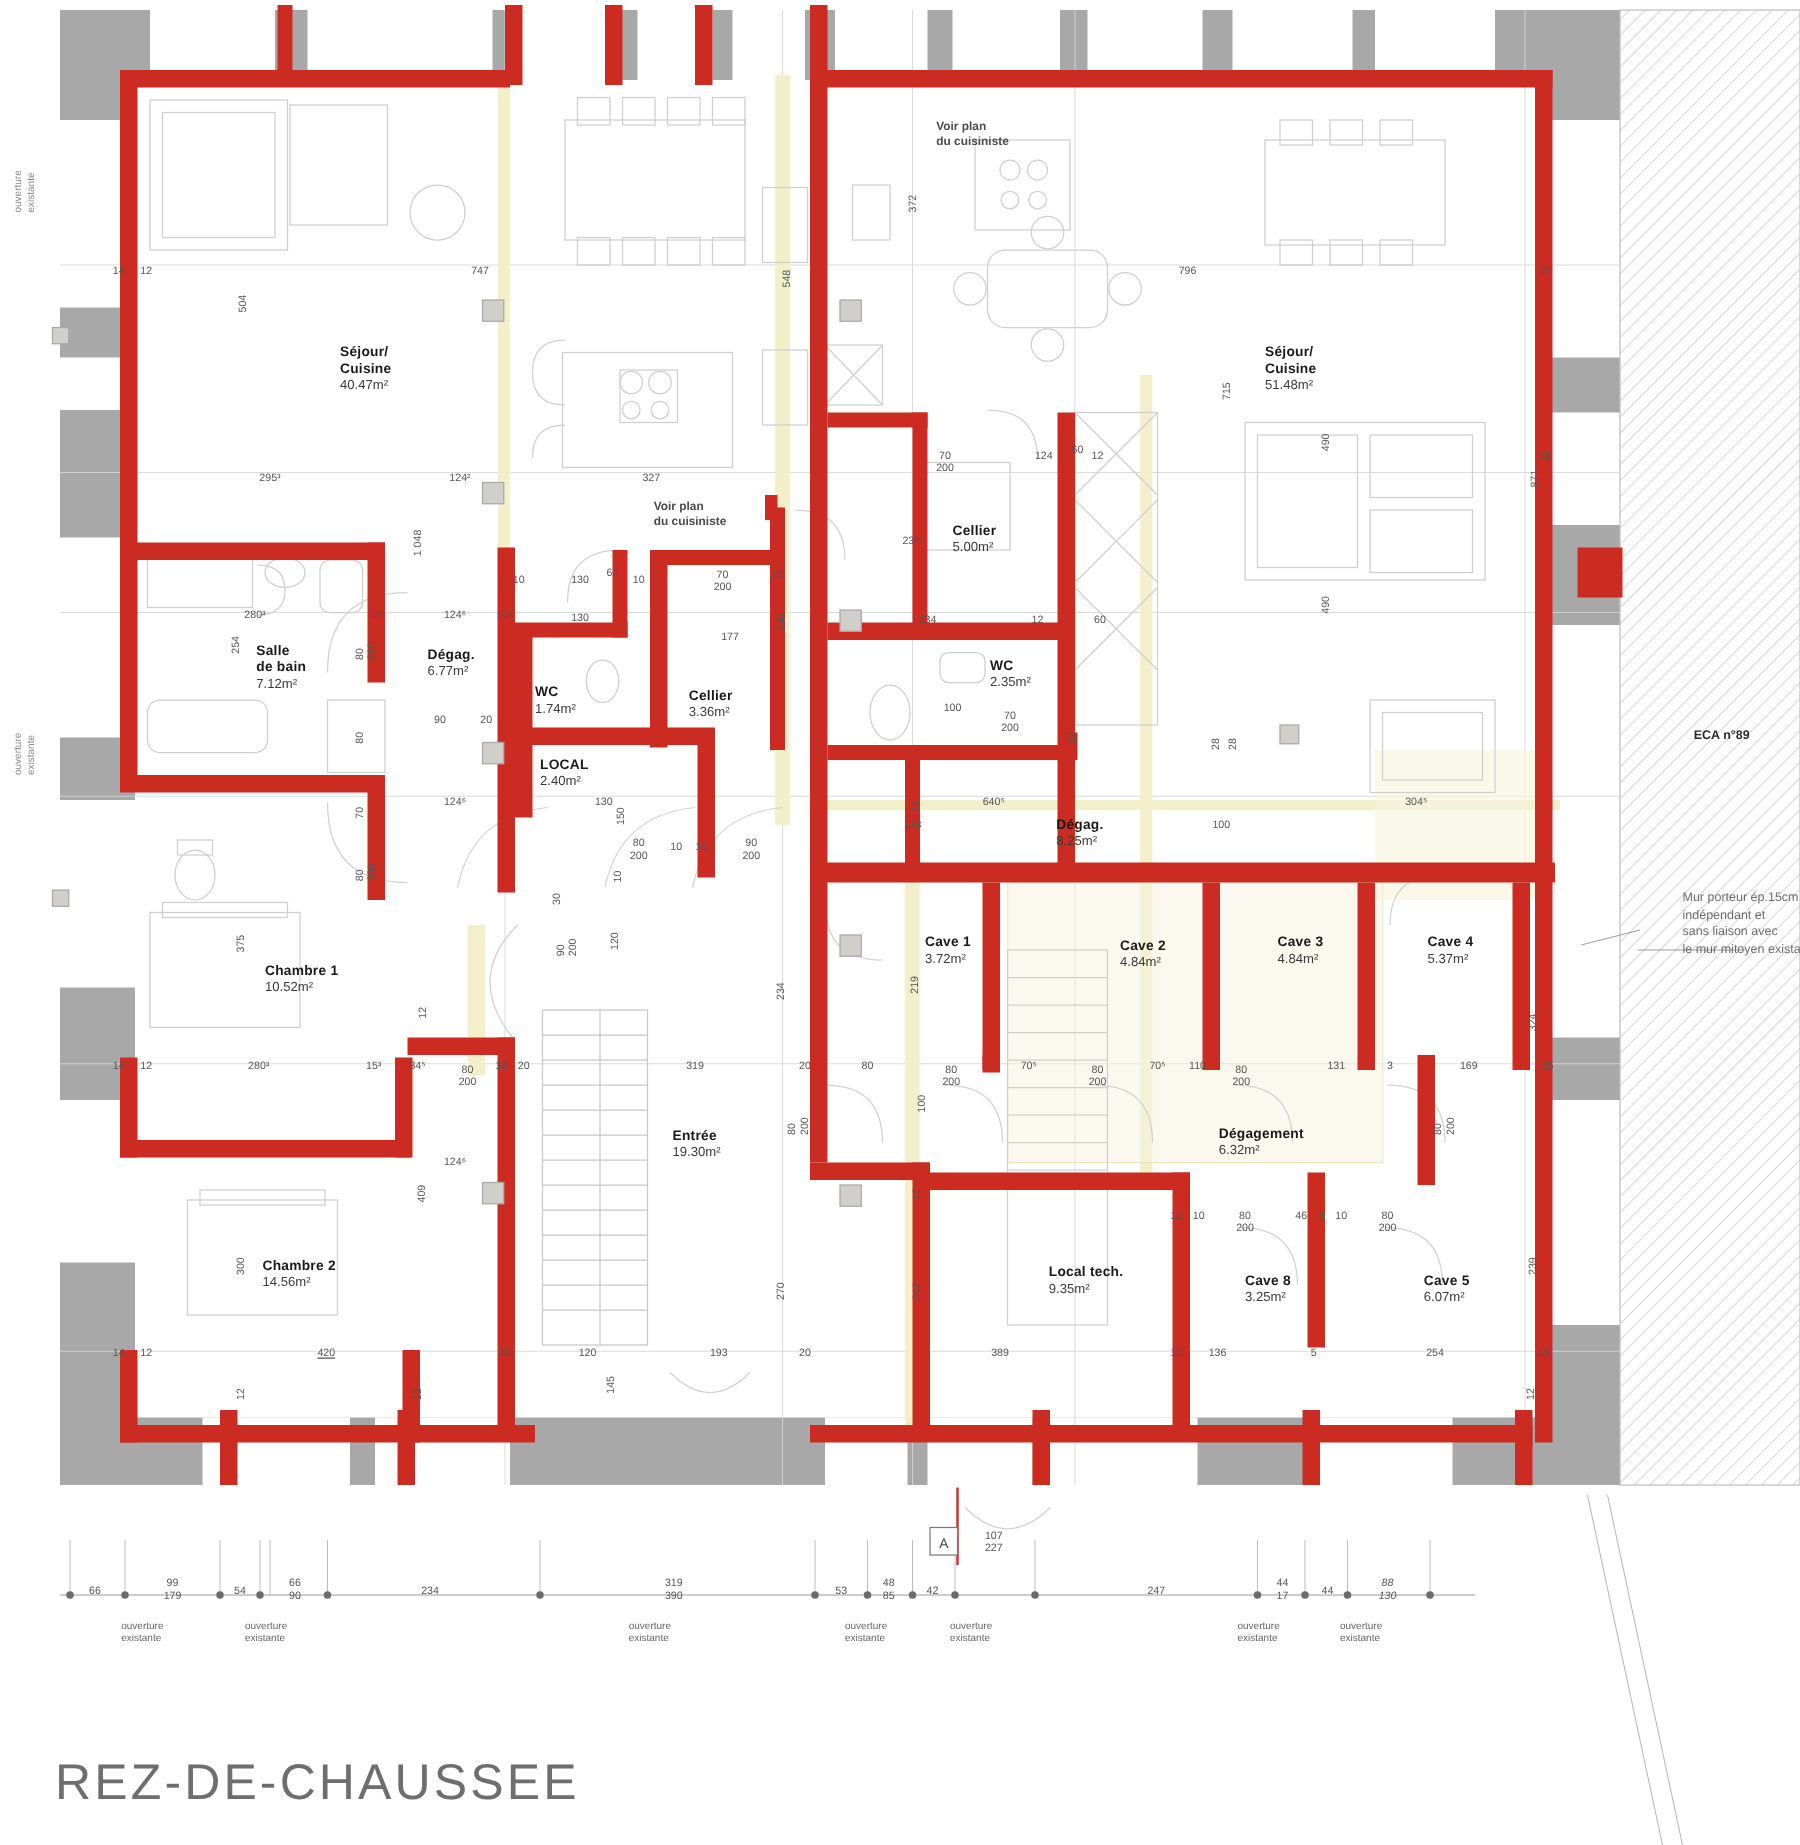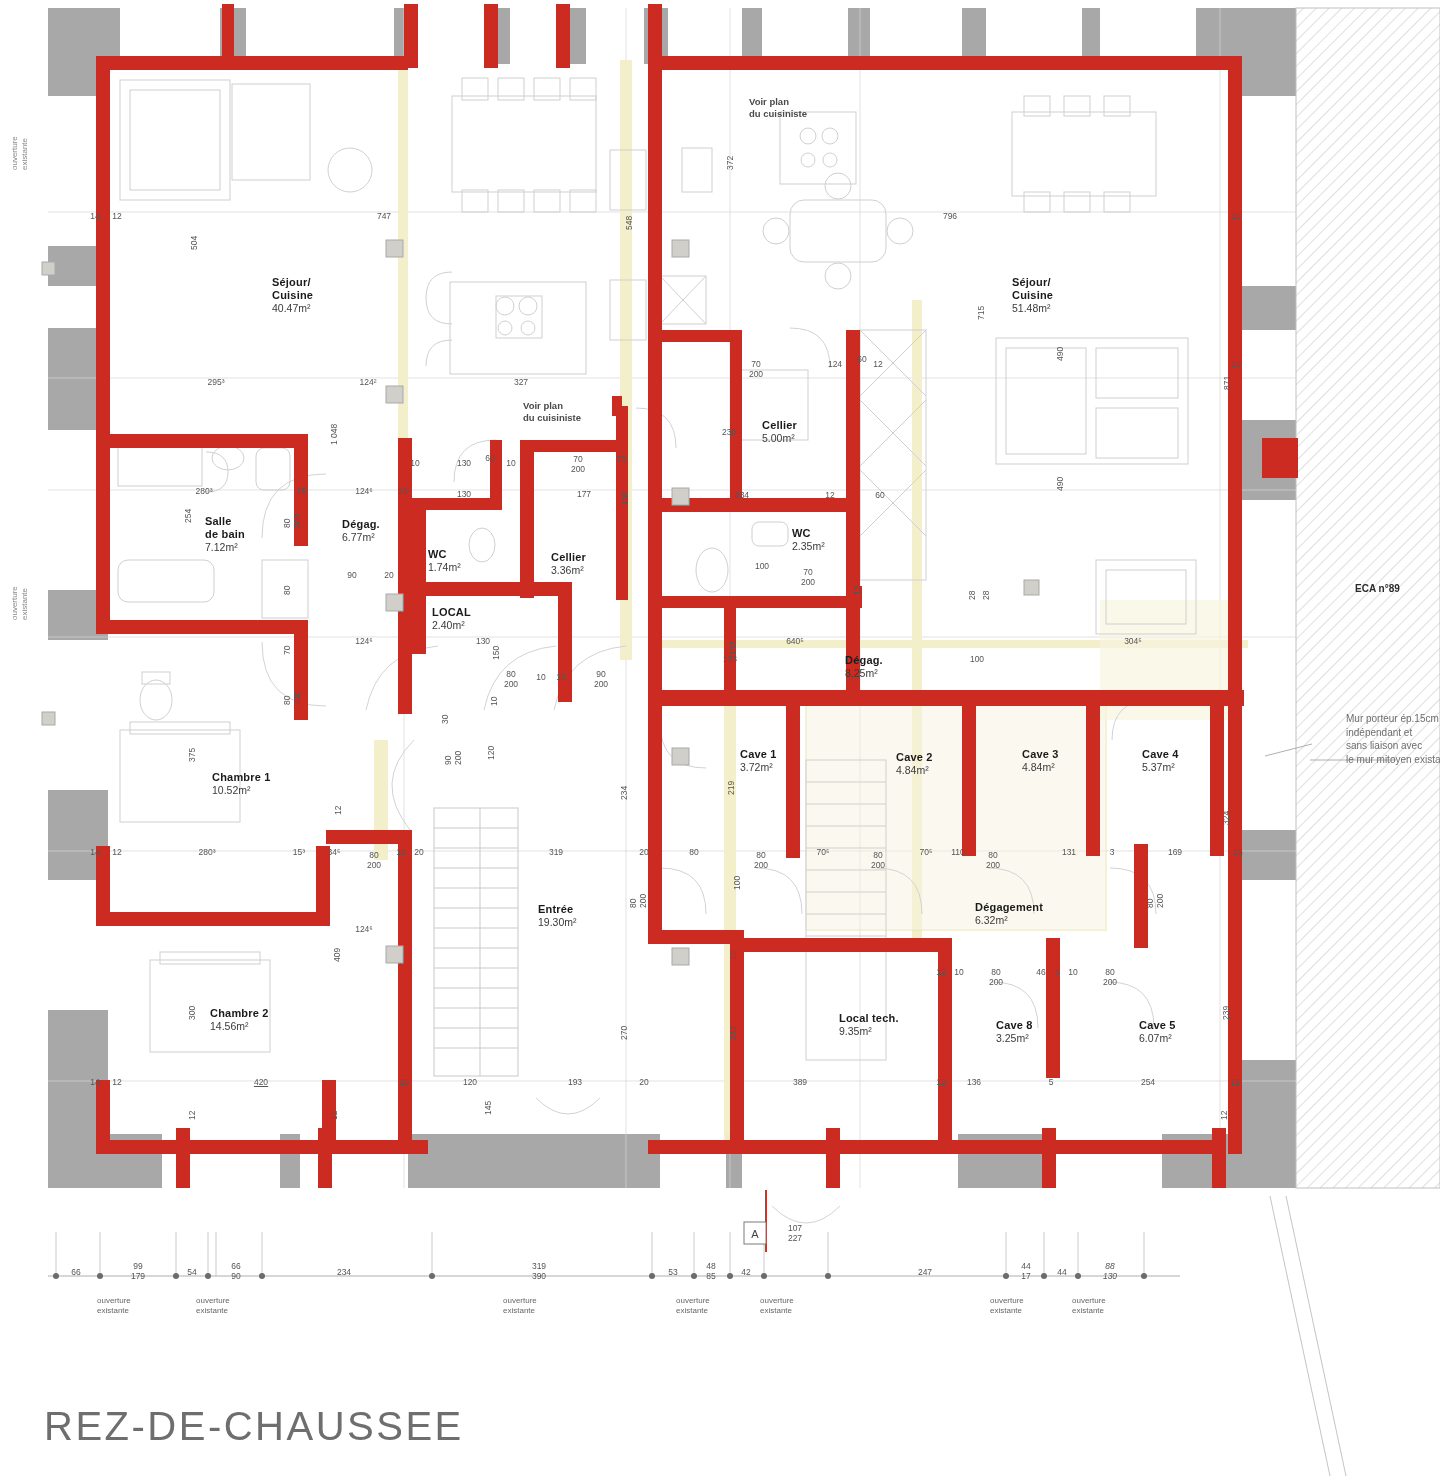--- a/index.html
+++ b/index.html
@@ -416,21 +416,21 @@
     <div class="dim" style="left: 505px; top: 378px; width: 32px;">327</div>
     <div class="dim" style="left: 188px; top: 487px; width: 32px;">280³</div>
     <div class="dim" style="left: 285px; top: 487px; width: 32px;">15</div>
     <div class="dim" style="left: 348px; top: 487px; width: 32px;">124⁶</div>
     <div class="dim" style="left: 388px; top: 487px; width: 32px;">10⁴</div>
     <div class="dim" style="left: 448px; top: 459px; width: 32px;">130</div>
     <div class="dim" style="left: 448px; top: 490px; width: 32px;">130</div>
     <div class="dim" style="left: 399px; top: 459px; width: 32px;">10</div>
     <div class="dim" style="left: 495px; top: 459px; width: 32px;">10</div>
     <div class="dim" style="left: 474px; top: 454px; width: 32px;">60</div>
-    <div class="dim" style="left: 568px; top: 490px; width: 32px;">177</div>
+    <div class="dim" style="left: 568px; top: 505px; width: 32px;">177</div>
     <div class="dim" style="left: 562px; top: 455px; width: 32px;">70
 200</div>
     <div class="dim" style="left: 605px; top: 455px; width: 32px;">70</div>
     <div class="dim" style="left: 348px; top: 637px; width: 32px;">124⁶</div>
     <div class="dim" style="left: 467px; top: 637px; width: 32px;">130</div>
     <div class="dim" style="left: 495px; top: 670px; width: 32px;">80
 200</div>
     <div class="dim" style="left: 525px; top: 673px; width: 32px;">10</div>
     <div class="dim" style="left: 545px; top: 673px; width: 32px;">10</div>
     <div class="dim" style="left: 585px; top: 670px; width: 32px;">90

